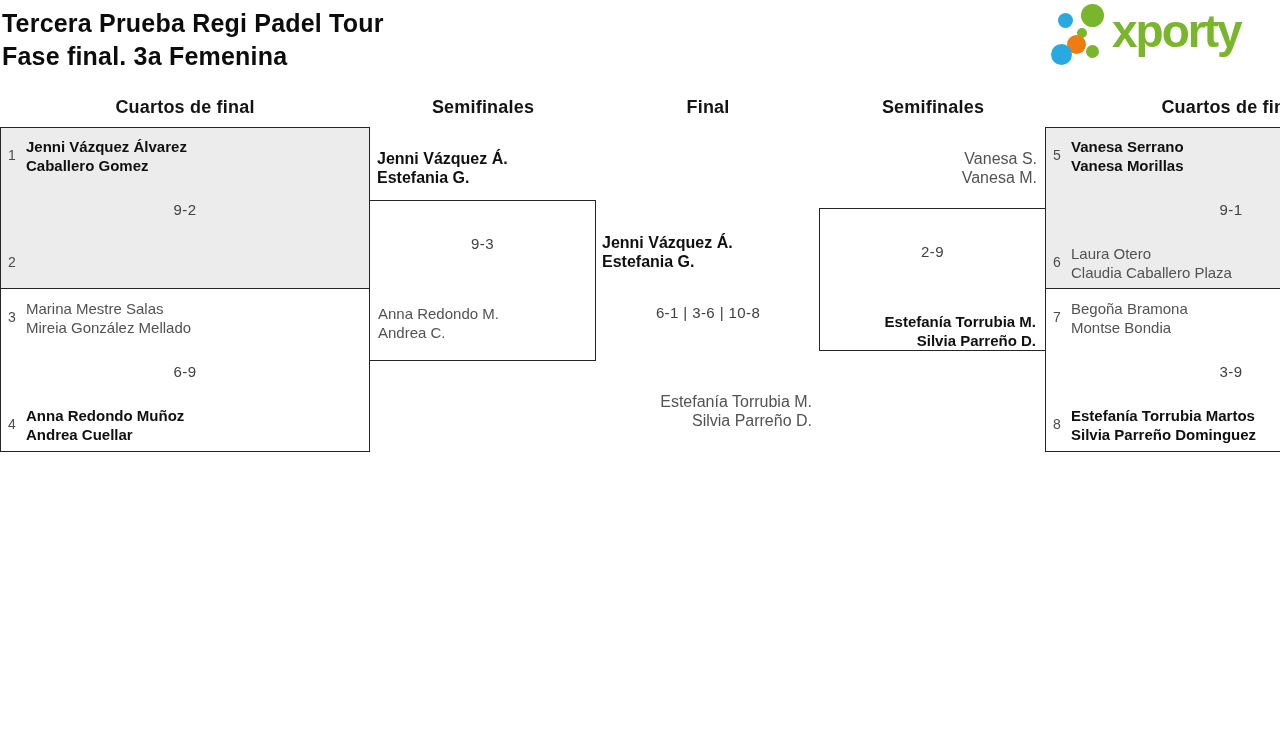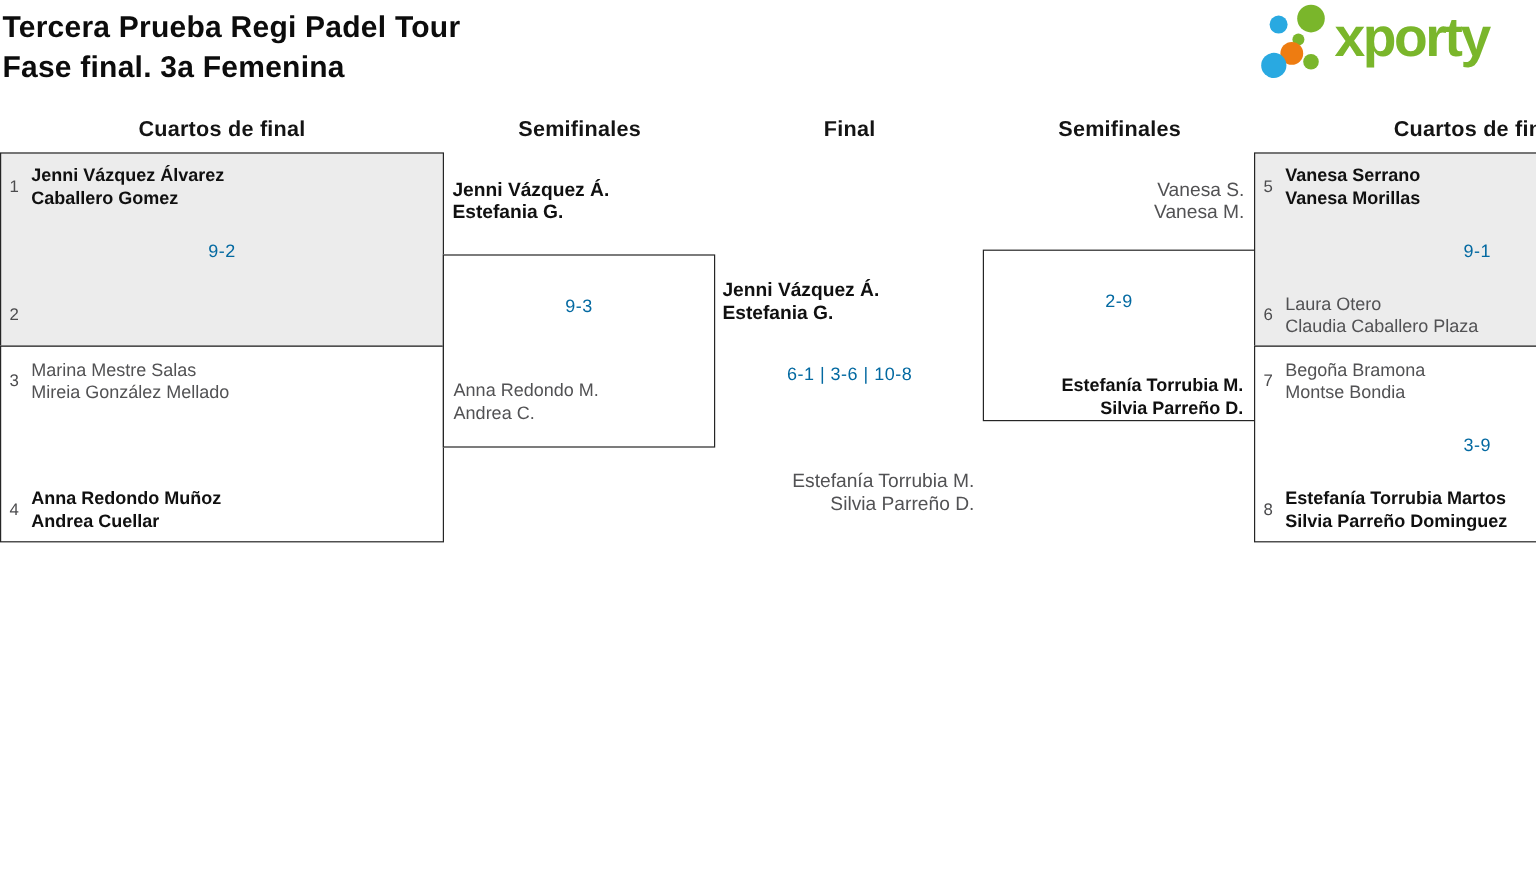--- a/index.html
+++ b/index.html
@@ -26,21 +26,21 @@
   
   .box { position:absolute; border:1px solid #252525; box-sizing:border-box; background:#fff; }
   .box.shaded { background:#ececec; }
   .team { position:absolute; left:0; width:100%; display:flex; align-items:flex-start; }
   .seed { flex:none; width:18px; margin-left:7px; padding-top:10px; font-size:14px;
           line-height:17px; color:#4c4c4e; }
   .names { font-size:15px; line-height:19px; }
   .winner { font-weight:bold; color:#101010; }
   .loser  { font-weight:normal; color:#525254; }
   .score { position:absolute; left:0; width:100%; text-align:center; font-size:15px;
-           line-height:19px; color:#0369a1; letter-spacing:0.4px; }
+           line-height:19px; color:#404040; letter-spacing:0.4px; }
   
   .floatnames { position:absolute; font-size:16px; line-height:19px; }
   .al-right { text-align:right; }
   .inbox-names { position:absolute; font-size:15px; line-height:19px; }
 </style>
 </head>
 <body>
 
 <div class="stage">
 
@@ -82,35 +82,36 @@
   </div>
 
   <div class="box" style="left:0; top:288px; width:370px; height:164px;">
     <div class="team" style="top:10px;">
       <span class="seed">3</span>
       <div class="names loser">
         <div>Marina Mestre Salas</div>
         <div>Mireia González Mellado</div>
       </div>
     </div>
+    <div class="score" style="top:73px;">6-9</div>
     <div class="team" style="top:117px;">
       <span class="seed">4</span>
       <div class="names winner">
         <div>Anna Redondo Muñoz</div>
         <div>Andrea Cuellar</div>
       </div>
     </div>
   </div>
 
   <div class="floatnames winner" style="left:377px; top:149px;">
     <div>Jenni Vázquez Á.</div>
     <div>Estefania G.</div>
   </div>
 
-  <div class="box" style="left:369px; top:212px; width:227px; height:161px;">
+  <div class="box" style="left:369px; top:200px; width:227px; height:161px;">
     <div class="score" style="top:33px;">9-3</div>
     <div class="inbox-names loser" style="left:8px; top:103px;">
       <div>Anna Redondo M.</div>
       <div>Andrea C.</div>
     </div>
   </div>
 
   <div>
     <div class="floatnames winner" style="left:602px; top:233px;">
       <div>Jenni Vázquez Á.</div>

